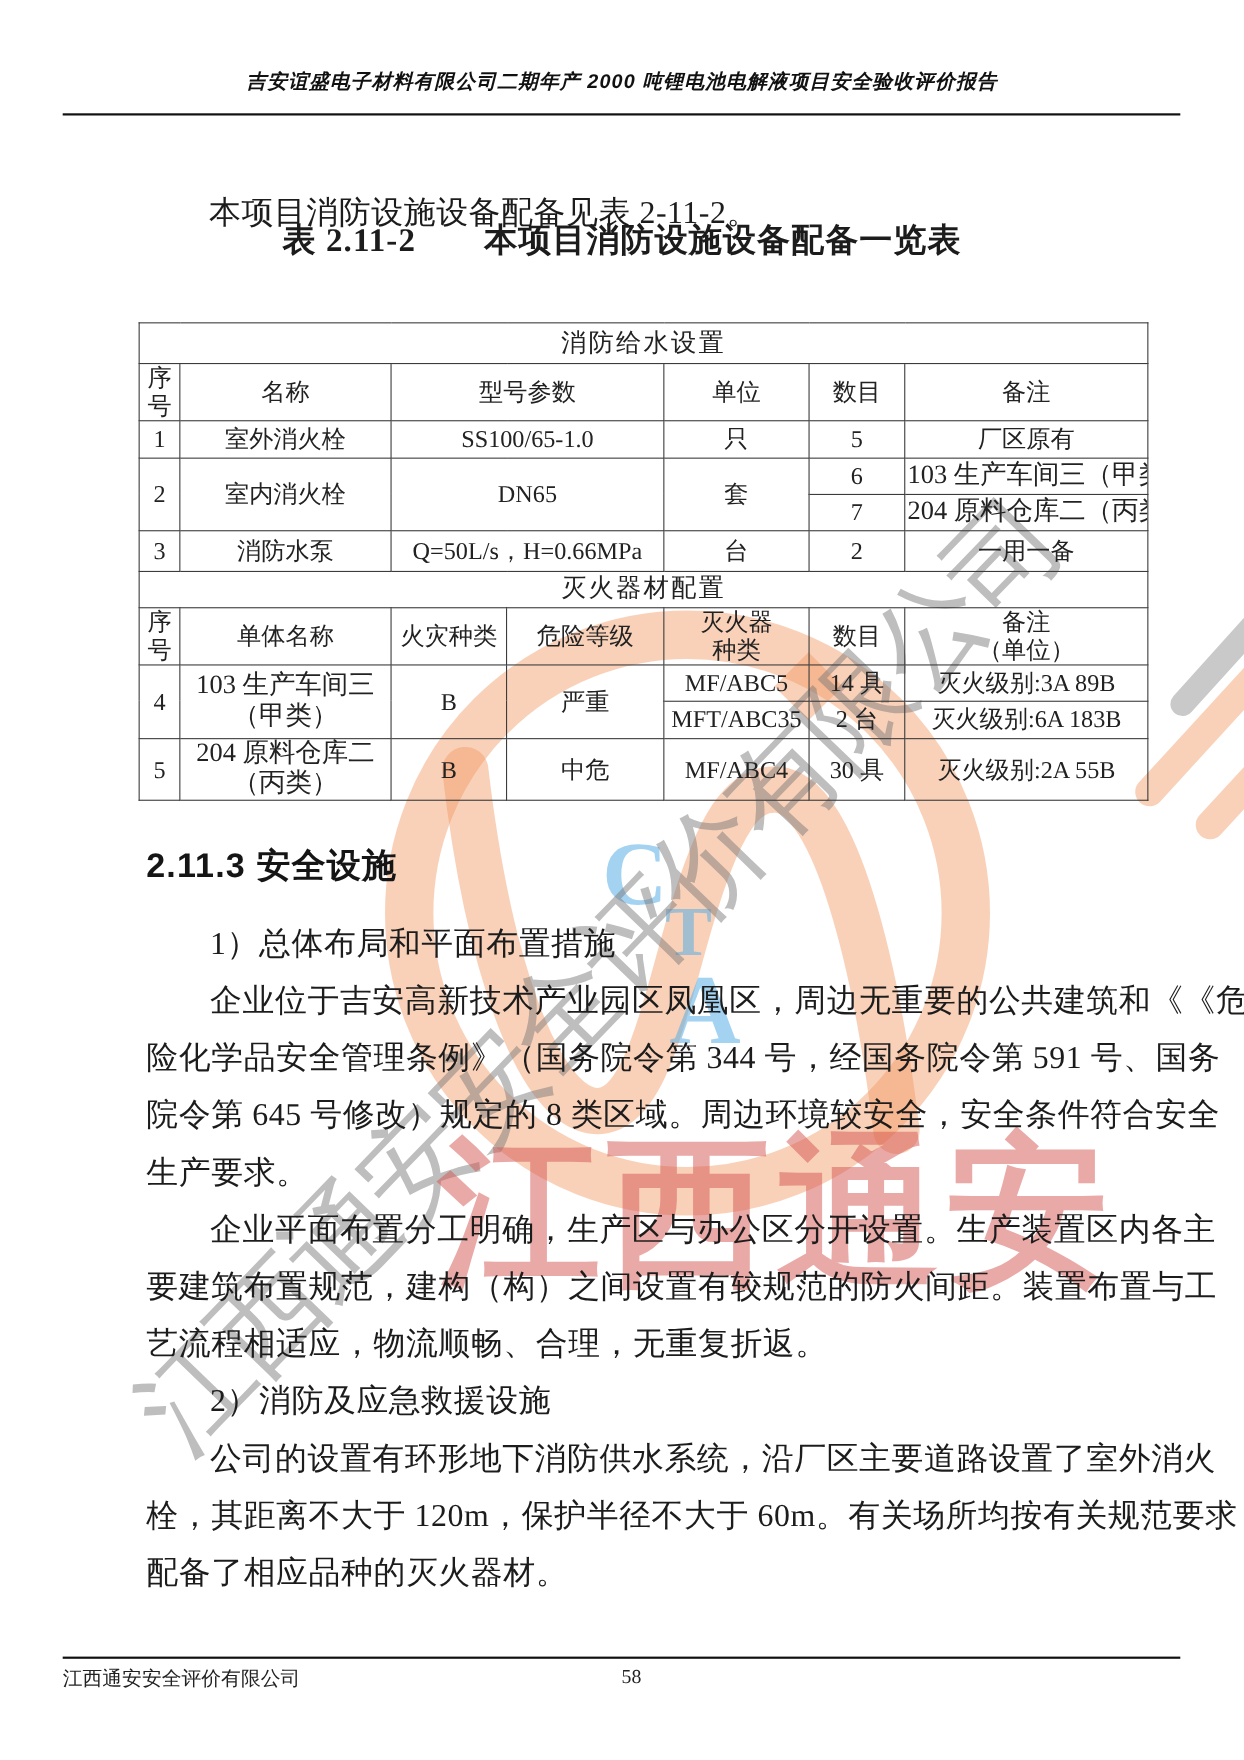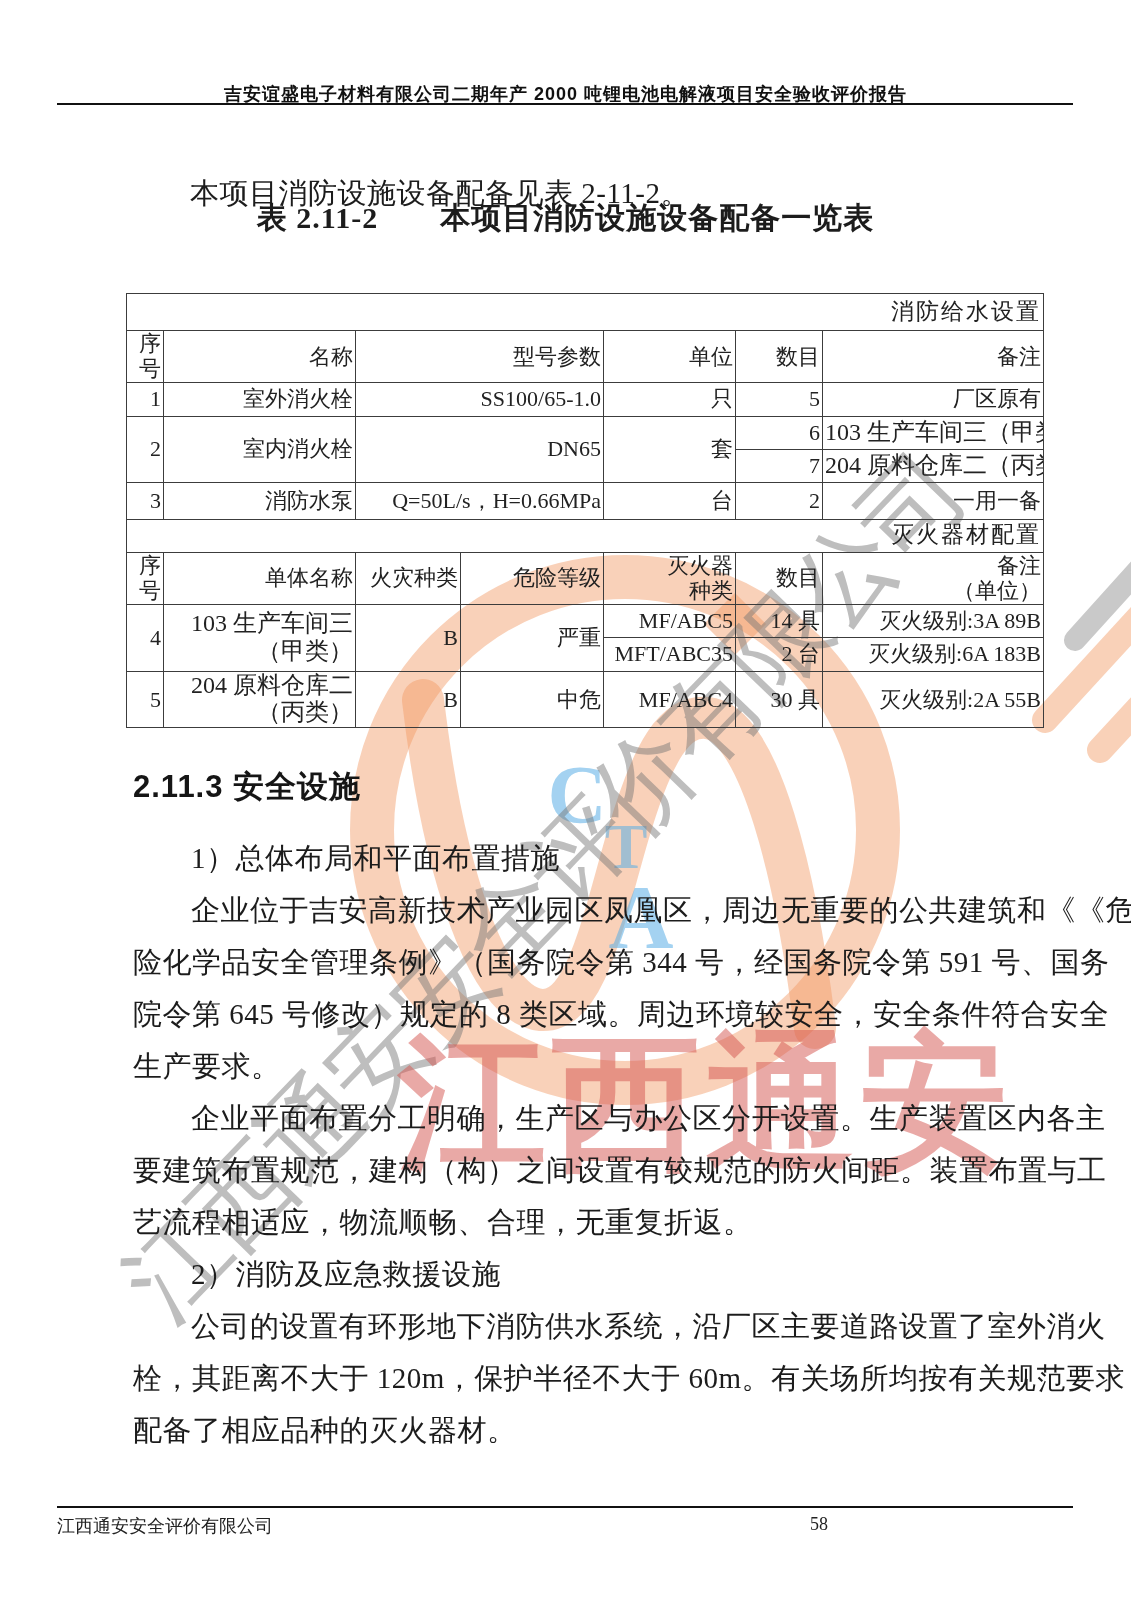--- a/index.html
+++ b/index.html
@@ -21,60 +21,60 @@
     position:absolute;left:398px;top:1028px;height:152px;
     font-size:148px;line-height:152px;letter-spacing:6px;white-space:nowrap;
     font-weight:bold;color:var(--wm-red,#D55550);opacity:.5;
     font-family:"Liberation Serif", serif;
   }
   .wm-logo{position:absolute;left:345px;top:550px;}
   .wm-logo2{position:absolute;left:1015px;top:390px;}
   
   .content{position:absolute;inset:0;z-index:1;}
   .hdr-title{
-    position:absolute;top:82px;left:0;width:1131px;text-align:center;
+    position:absolute;top:62px;left:0;width:1131px;text-align:center;
     font-family:"Liberation Sans", sans-serif;font-weight:bold;font-size:18px;
-    letter-spacing:1px;color:#111;
+    letter-spacing:1px;color:#111;font-style:italic;
   }
   .rule{position:absolute;left:57px;width:1016px;height:2px;background:#111;}
   .rule-top{top:103px;}
   .rule-bottom{top:1506px;}
   .intro{position:absolute;top:150px;left:190px;font-size:29px;letter-spacing:.5px;margin-top:24px;}
   .tbl-title{
     position:absolute;top:198px;left:0;width:1131px;text-align:center;
     font-size:30px;font-weight:bold;letter-spacing:1px;
   }
   
   table.fire{
     position:absolute;left:126px;top:293px;width:917px;
     border-collapse:collapse;table-layout:fixed;
     font-size:22px;color:#222;
   }
   table.fire td{
-    border:1.4px solid #3c3c3c;text-align:right;vertical-align:middle;
+    border:1.4px solid #3c3c3c;text-align:center;vertical-align:middle;
     padding:0 2px;overflow:hidden;line-height:1.15;
   }
   td.sec{font-size:23px;letter-spacing:2px;}
   td.small{font-size:24px;white-space:nowrap;}
   
   .sec-heading{
     position:absolute;top:766px;left:133px;
     font-family:"Liberation Sans", sans-serif;font-weight:bold;
     font-size:31px;letter-spacing:1px;color:#151515;
   }
   .bodytext{position:absolute;top:832px;left:133px;width:880px;}
   .bline{height:52px;line-height:52px;font-size:29px;letter-spacing:.5px;white-space:nowrap;}
   .bline.indent{padding-left:58px;}
   
   .footer{
     position:absolute;top:1514px;left:57px;width:1016px;
     display:flex;justify-content:space-between;align-items:flex-start;
     font-size:18px;color:#222;
   }
-  .footer .fc{flex:1;text-align:center;}
+  .footer .fc{flex:1;text-align:left;}
   .footer .fl{flex:1;text-align:left;}
   .footer .fr{flex:1;text-align:right;}
 </style>
 </head>
 <body>
 
 <div class="page">
 
   <div class="wm-layer">
     <svg class="wm-logo" width="560" height="560" viewBox="0 0 560 560">

